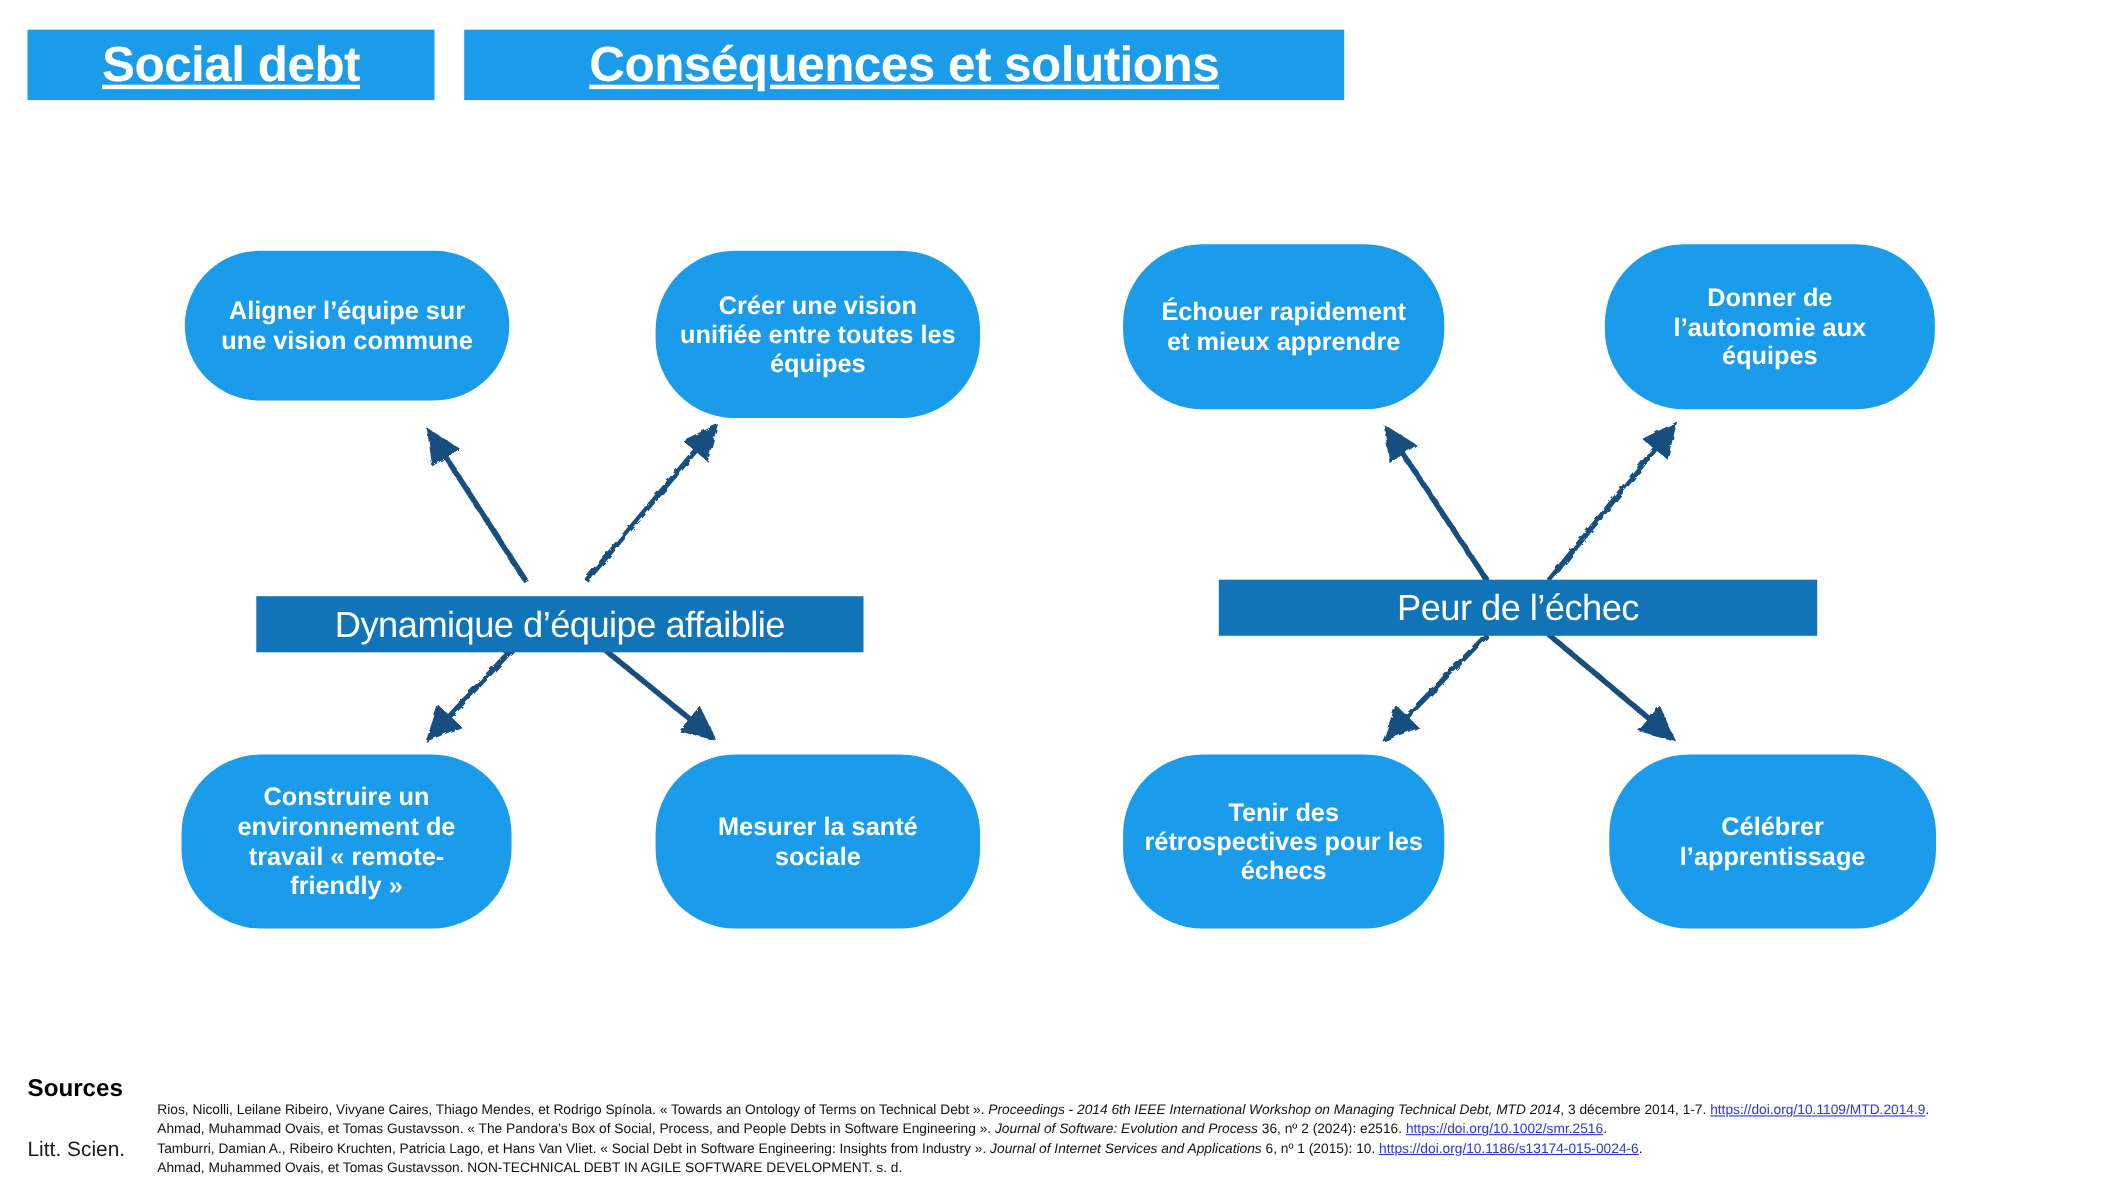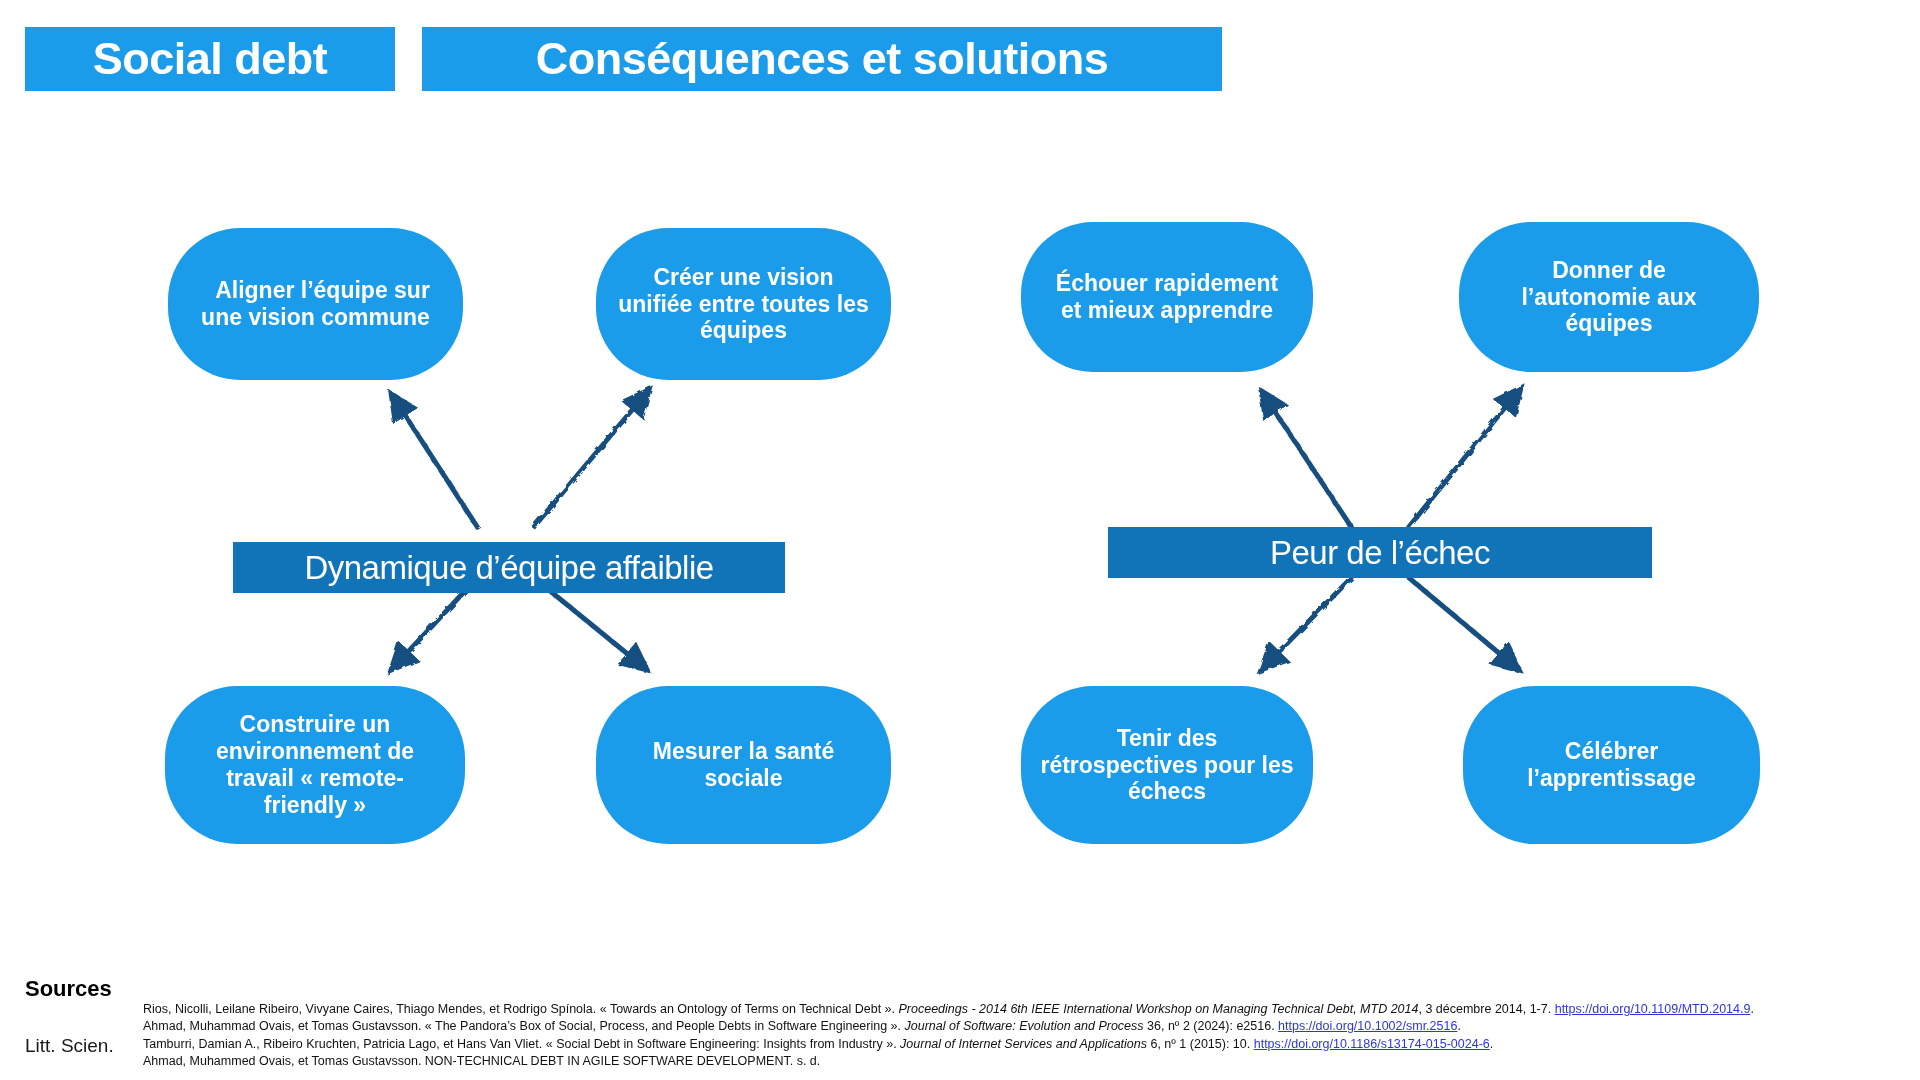--- a/index.html
+++ b/index.html
@@ -21,39 +21,40 @@
 
   
   .title-box{
     position:absolute;
     background:var(--bright);
     color:#ffffff;
     font-weight:bold;
     font-size:45px;
     display:flex;align-items:center;justify-content:center;
     letter-spacing:-0.5px;
+    text-decoration:underline;
   }
   .tb1{left:25px;top:27px;width:370px;height:64px;}
   .tb2{left:422px;top:27px;width:800px;height:64px;}
 
   
   .bubble{
     position:absolute;
     background:var(--bright);
     border-radius:72px;
     color:#ffffff;
     font-weight:bold;
     font-size:23px;
     line-height:1.17;
     display:flex;align-items:center;justify-content:center;
     text-align:center;
     white-space:pre-line;
     padding:0 18px;
   }
-  .b-ltl{left:168px;top:228px;width:295px;height:152px;text-align:right;}
+  .b-ltl{left:168px;top:228px;width:295px;height:136px;}
   .b-ltr{left:596px;top:228px;width:295px;height:152px;}
   .b-lbl{left:165px;top:686px;width:300px;height:158px;}
   .b-lbr{left:596px;top:686px;width:295px;height:158px;}
   .b-rtl{left:1021px;top:222px;width:292px;height:150px;}
   .b-rtr{left:1459px;top:222px;width:300px;height:150px;}
   .b-rbl{left:1021px;top:686px;width:292px;height:158px;}
   .b-rbr{left:1463px;top:686px;width:297px;height:158px;}
 
   
   .center-bar{

